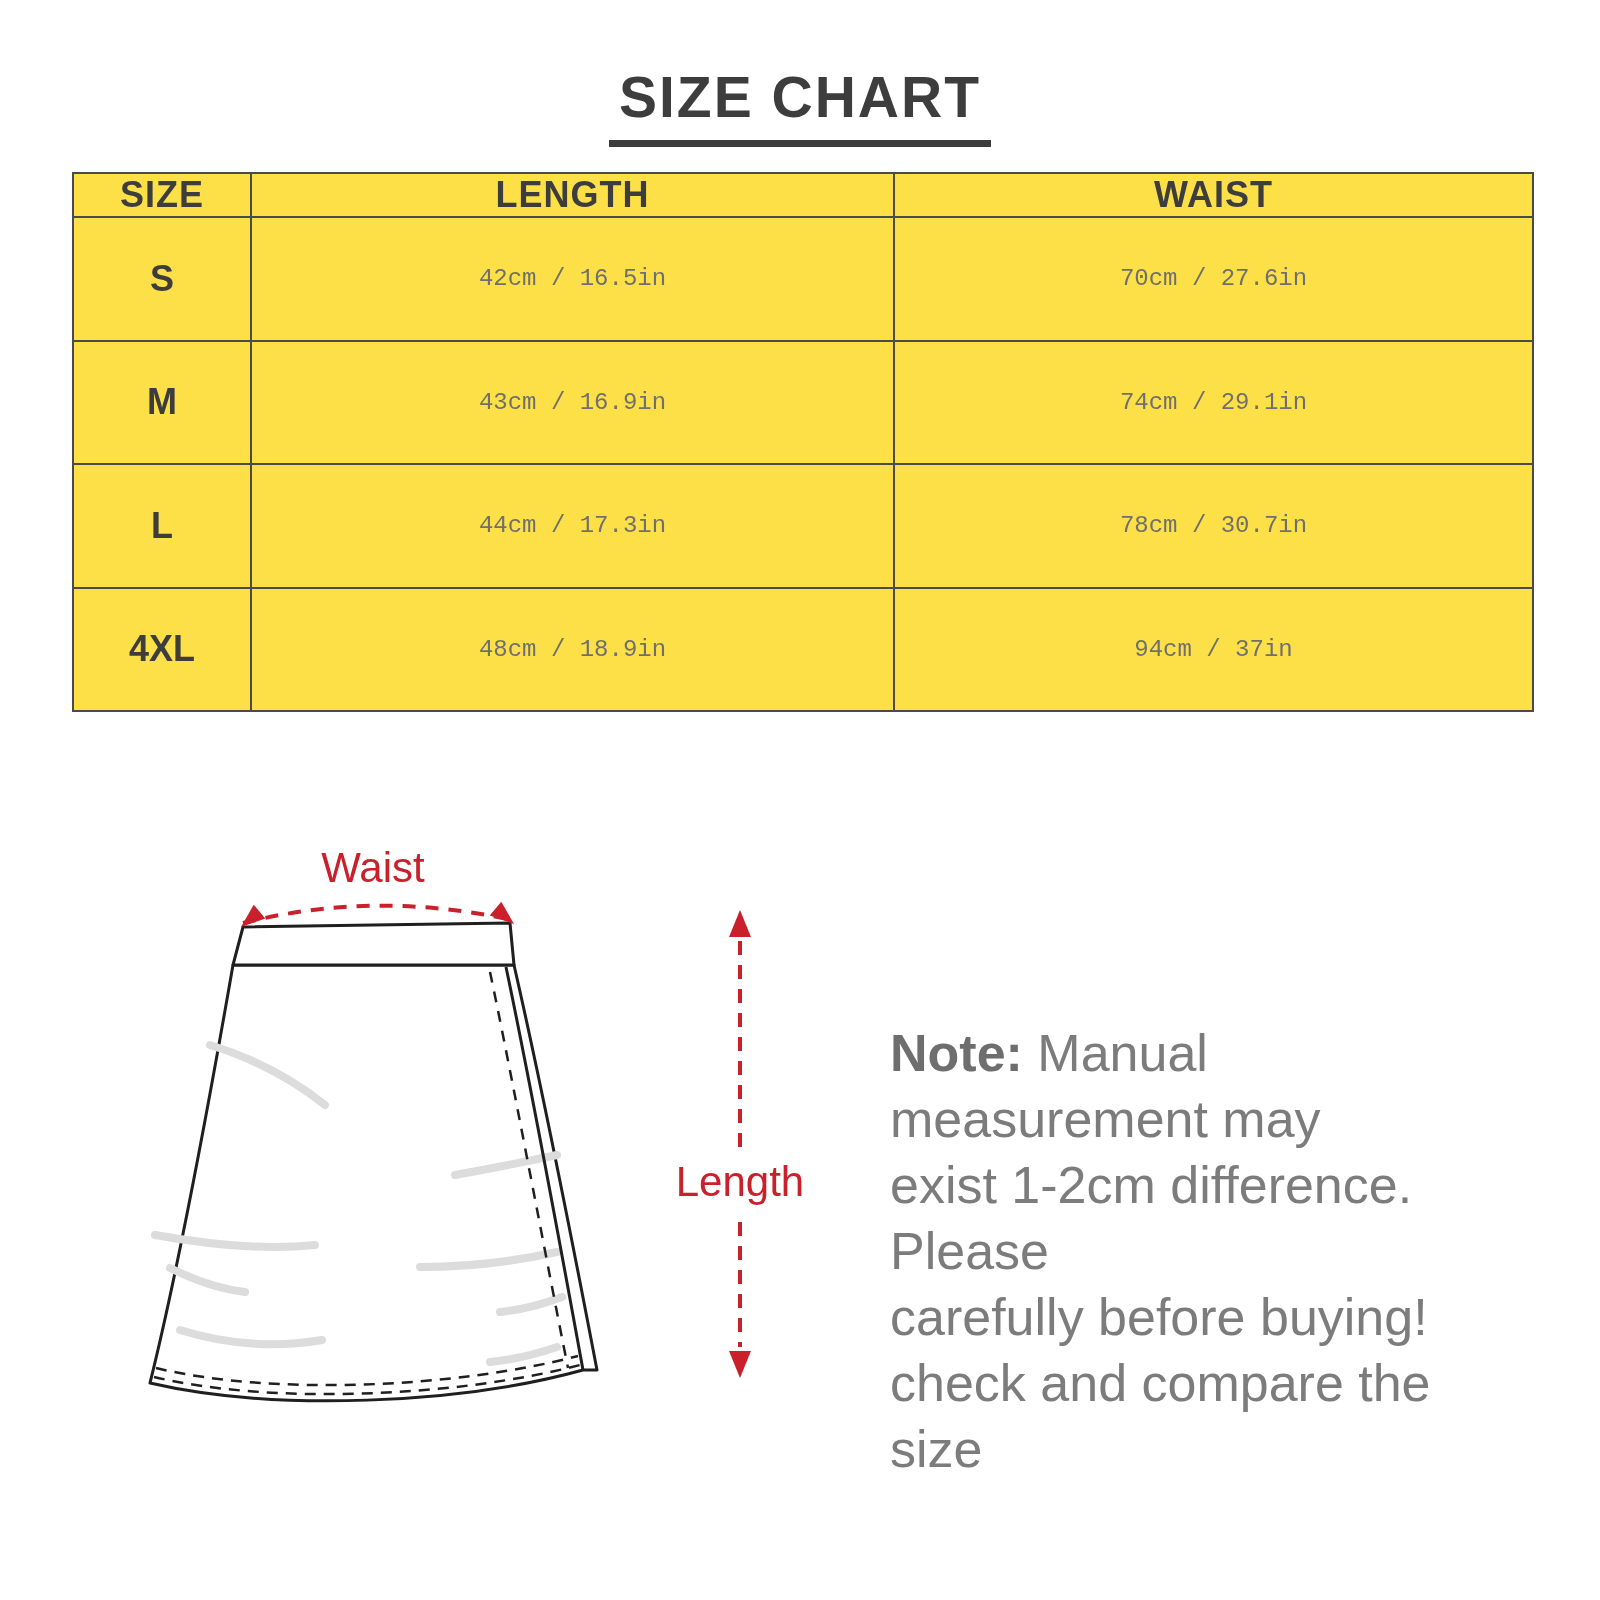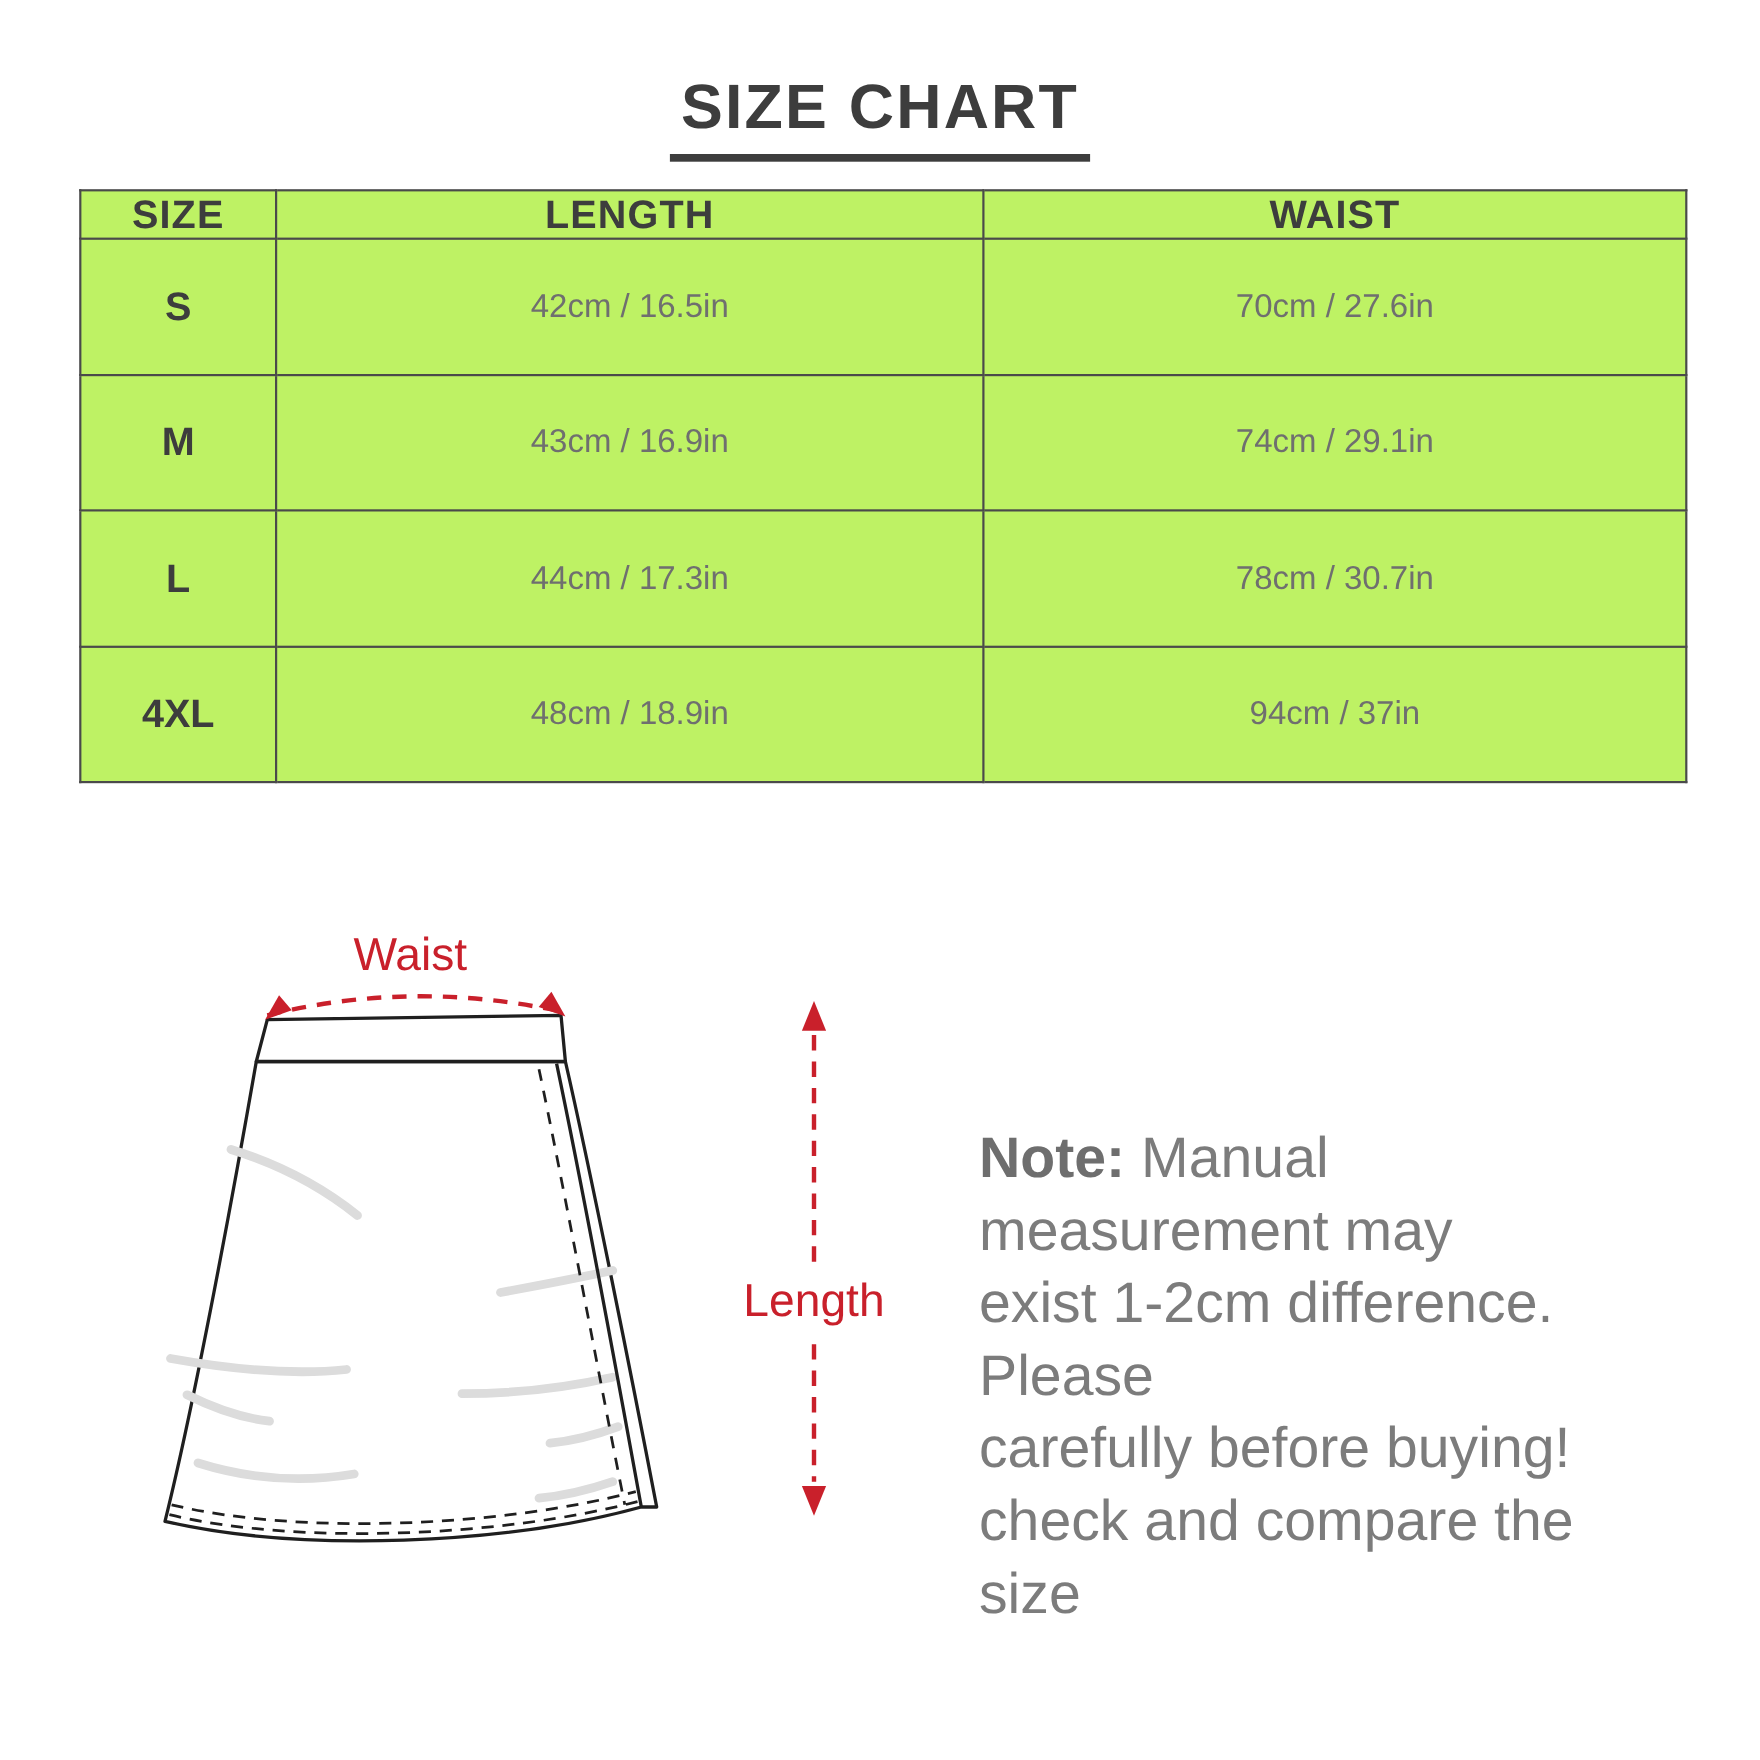--- a/index.html
+++ b/index.html
@@ -15,25 +15,25 @@
     border-bottom:7px solid #3d3d3d; padding:0 10px 10px 10px; white-space:nowrap;
   }
 
   
   table.size-table {
     position:absolute; left:72px; top:152px; width:1460px; height:540px;
     border-collapse:collapse; table-layout:fixed;
   }
   .size-table th, .size-table td {
     border:2px solid #4a4a4a; text-align:center; vertical-align:middle; padding:0;
-    background:#bef264;
+    background:#fde047;
   }
   .size-table th { font-size:36px; color:#3d3d3d; letter-spacing:1px; font-weight:bold; }
   .size-table td.size-cell { font-size:36px; font-weight:bold; color:#3d3d3d; }
-  .size-table td.val-cell  { font-size:30px; font-weight:normal; color:#6f6f6f; }
+  .size-table td.val-cell  { font-size:24px; font-weight:normal; color:#6f6f6f;font-family:Liberation Mono, monospace; }
 
   
   .diagram { position:absolute; left:60px; top:800px; width:760px; height:620px; }
 
   
   .note {
     position:absolute; left:890px; top:1000px; width:640px;
     font-size:52px; line-height:66px; color:#7c7c7c;
   }
   .note .note-label { font-weight:bold; color:#6e6e6e; }

